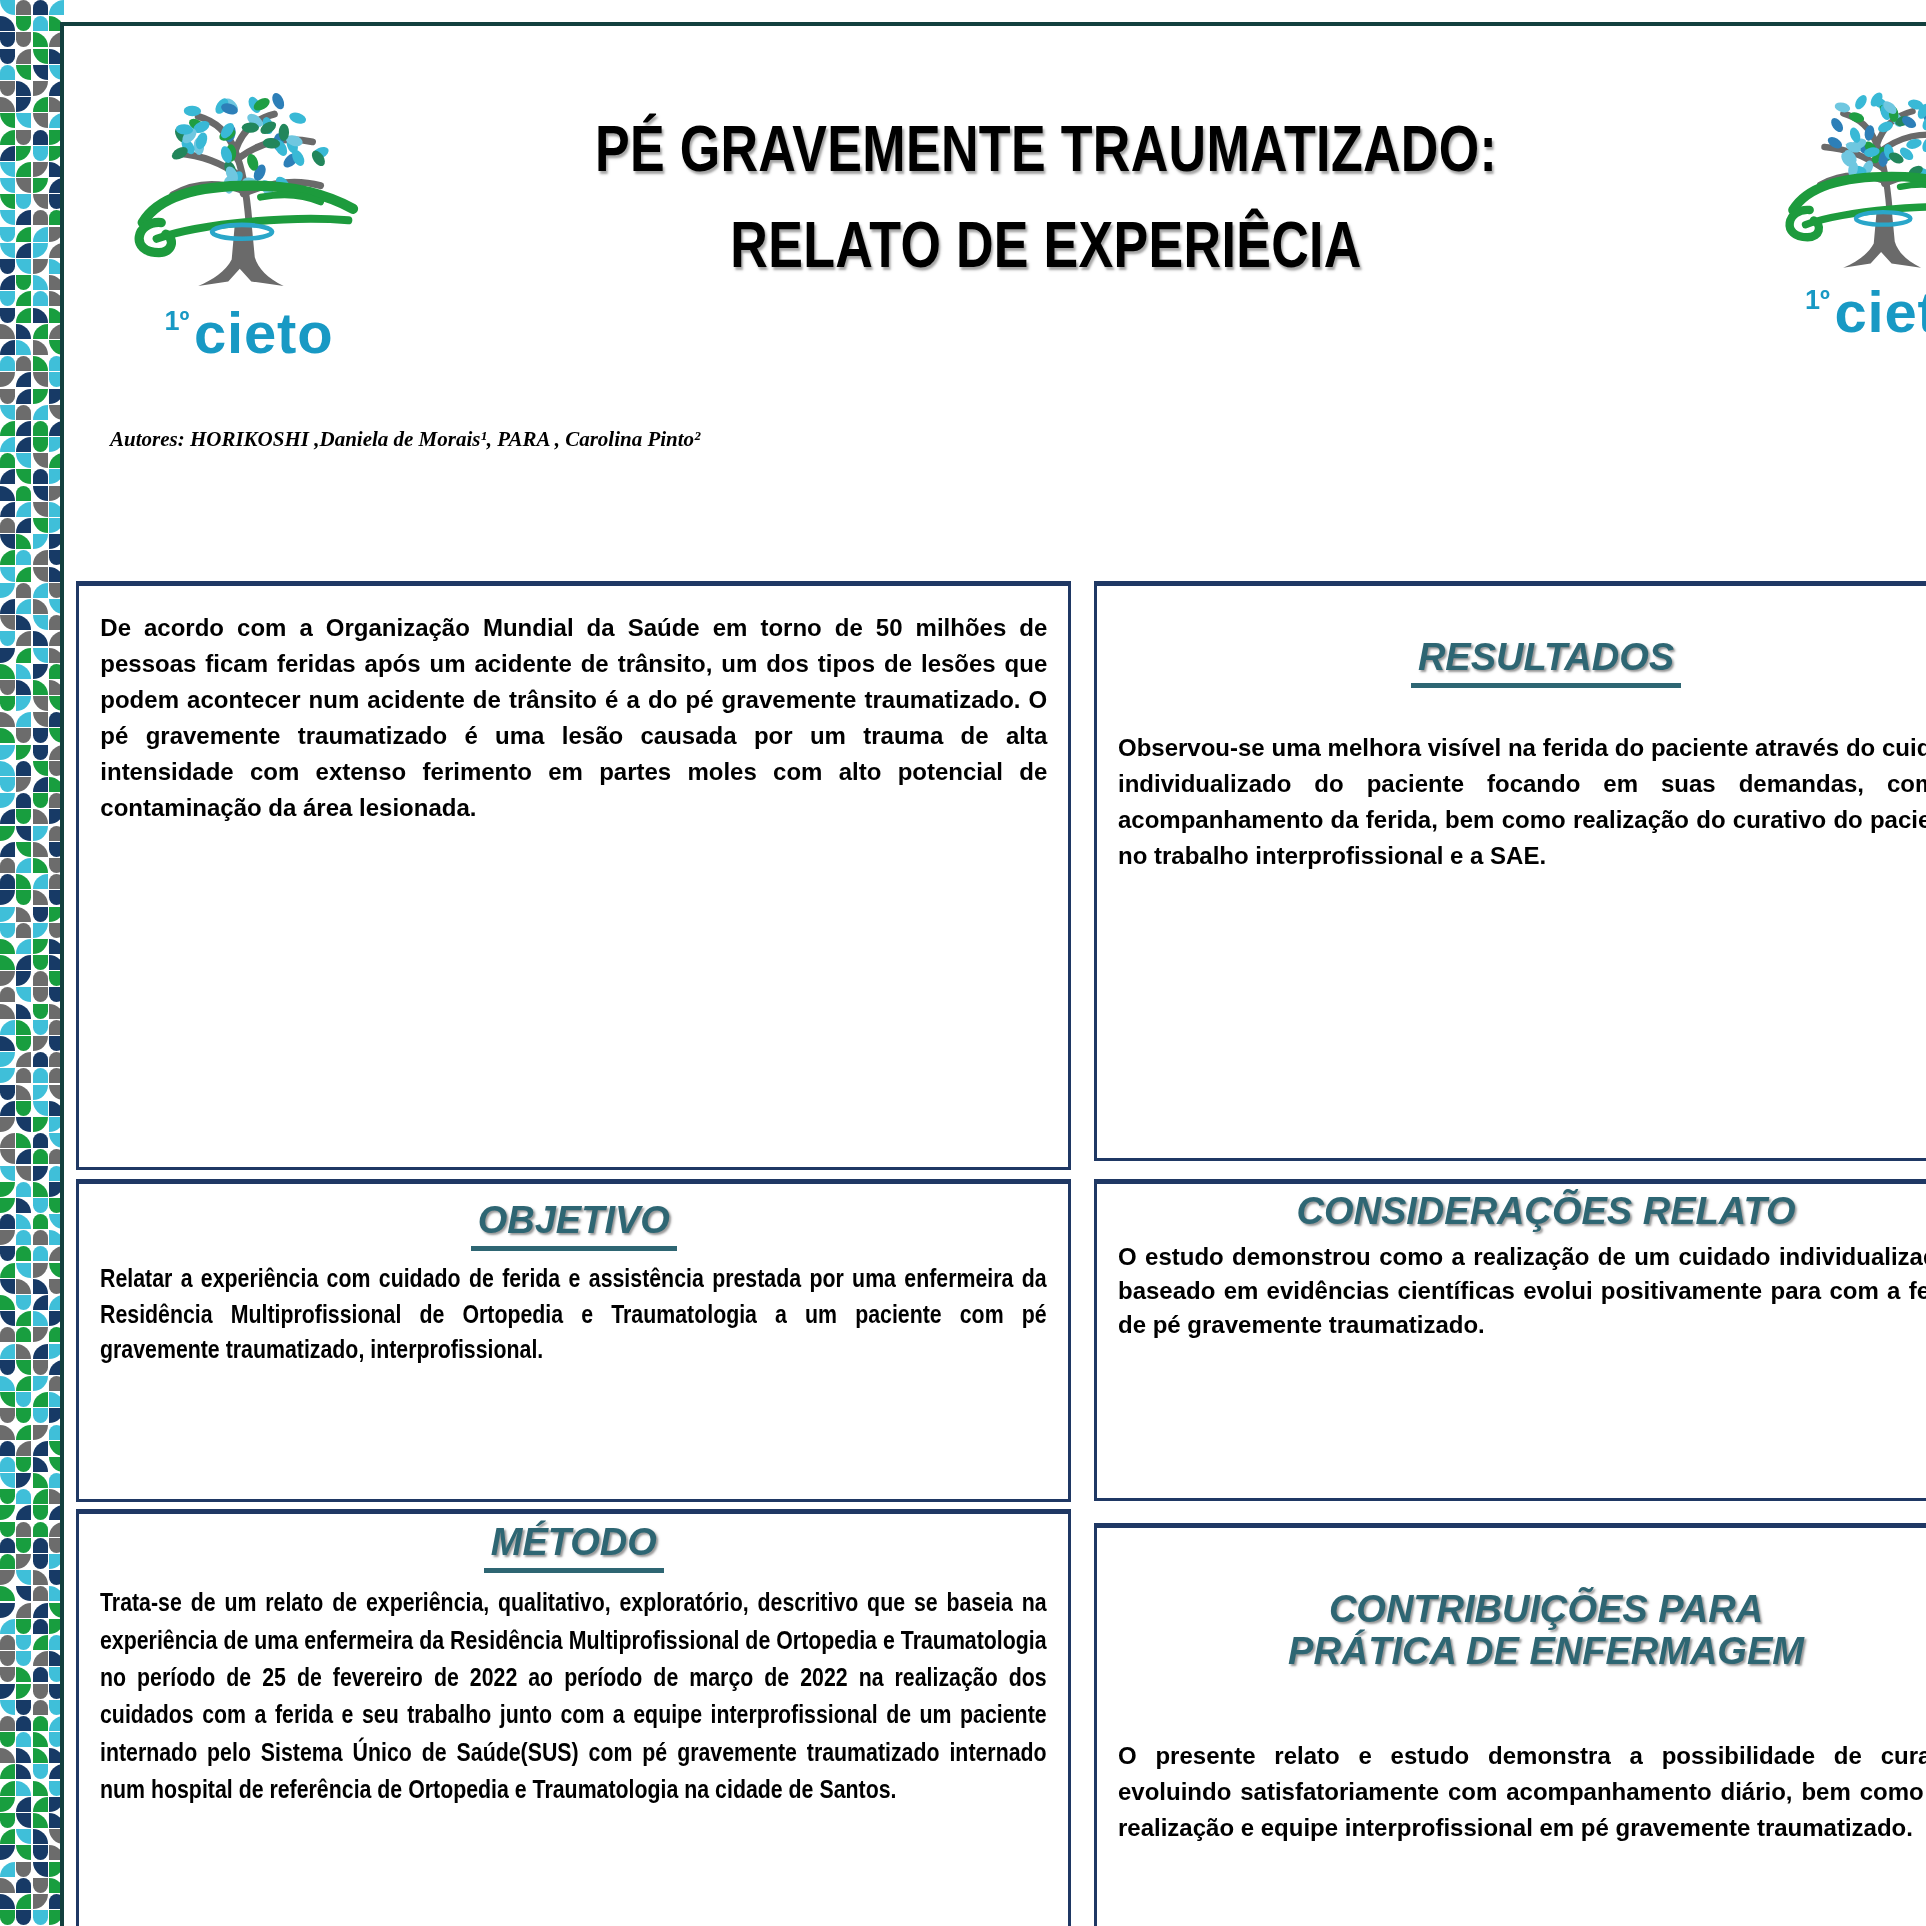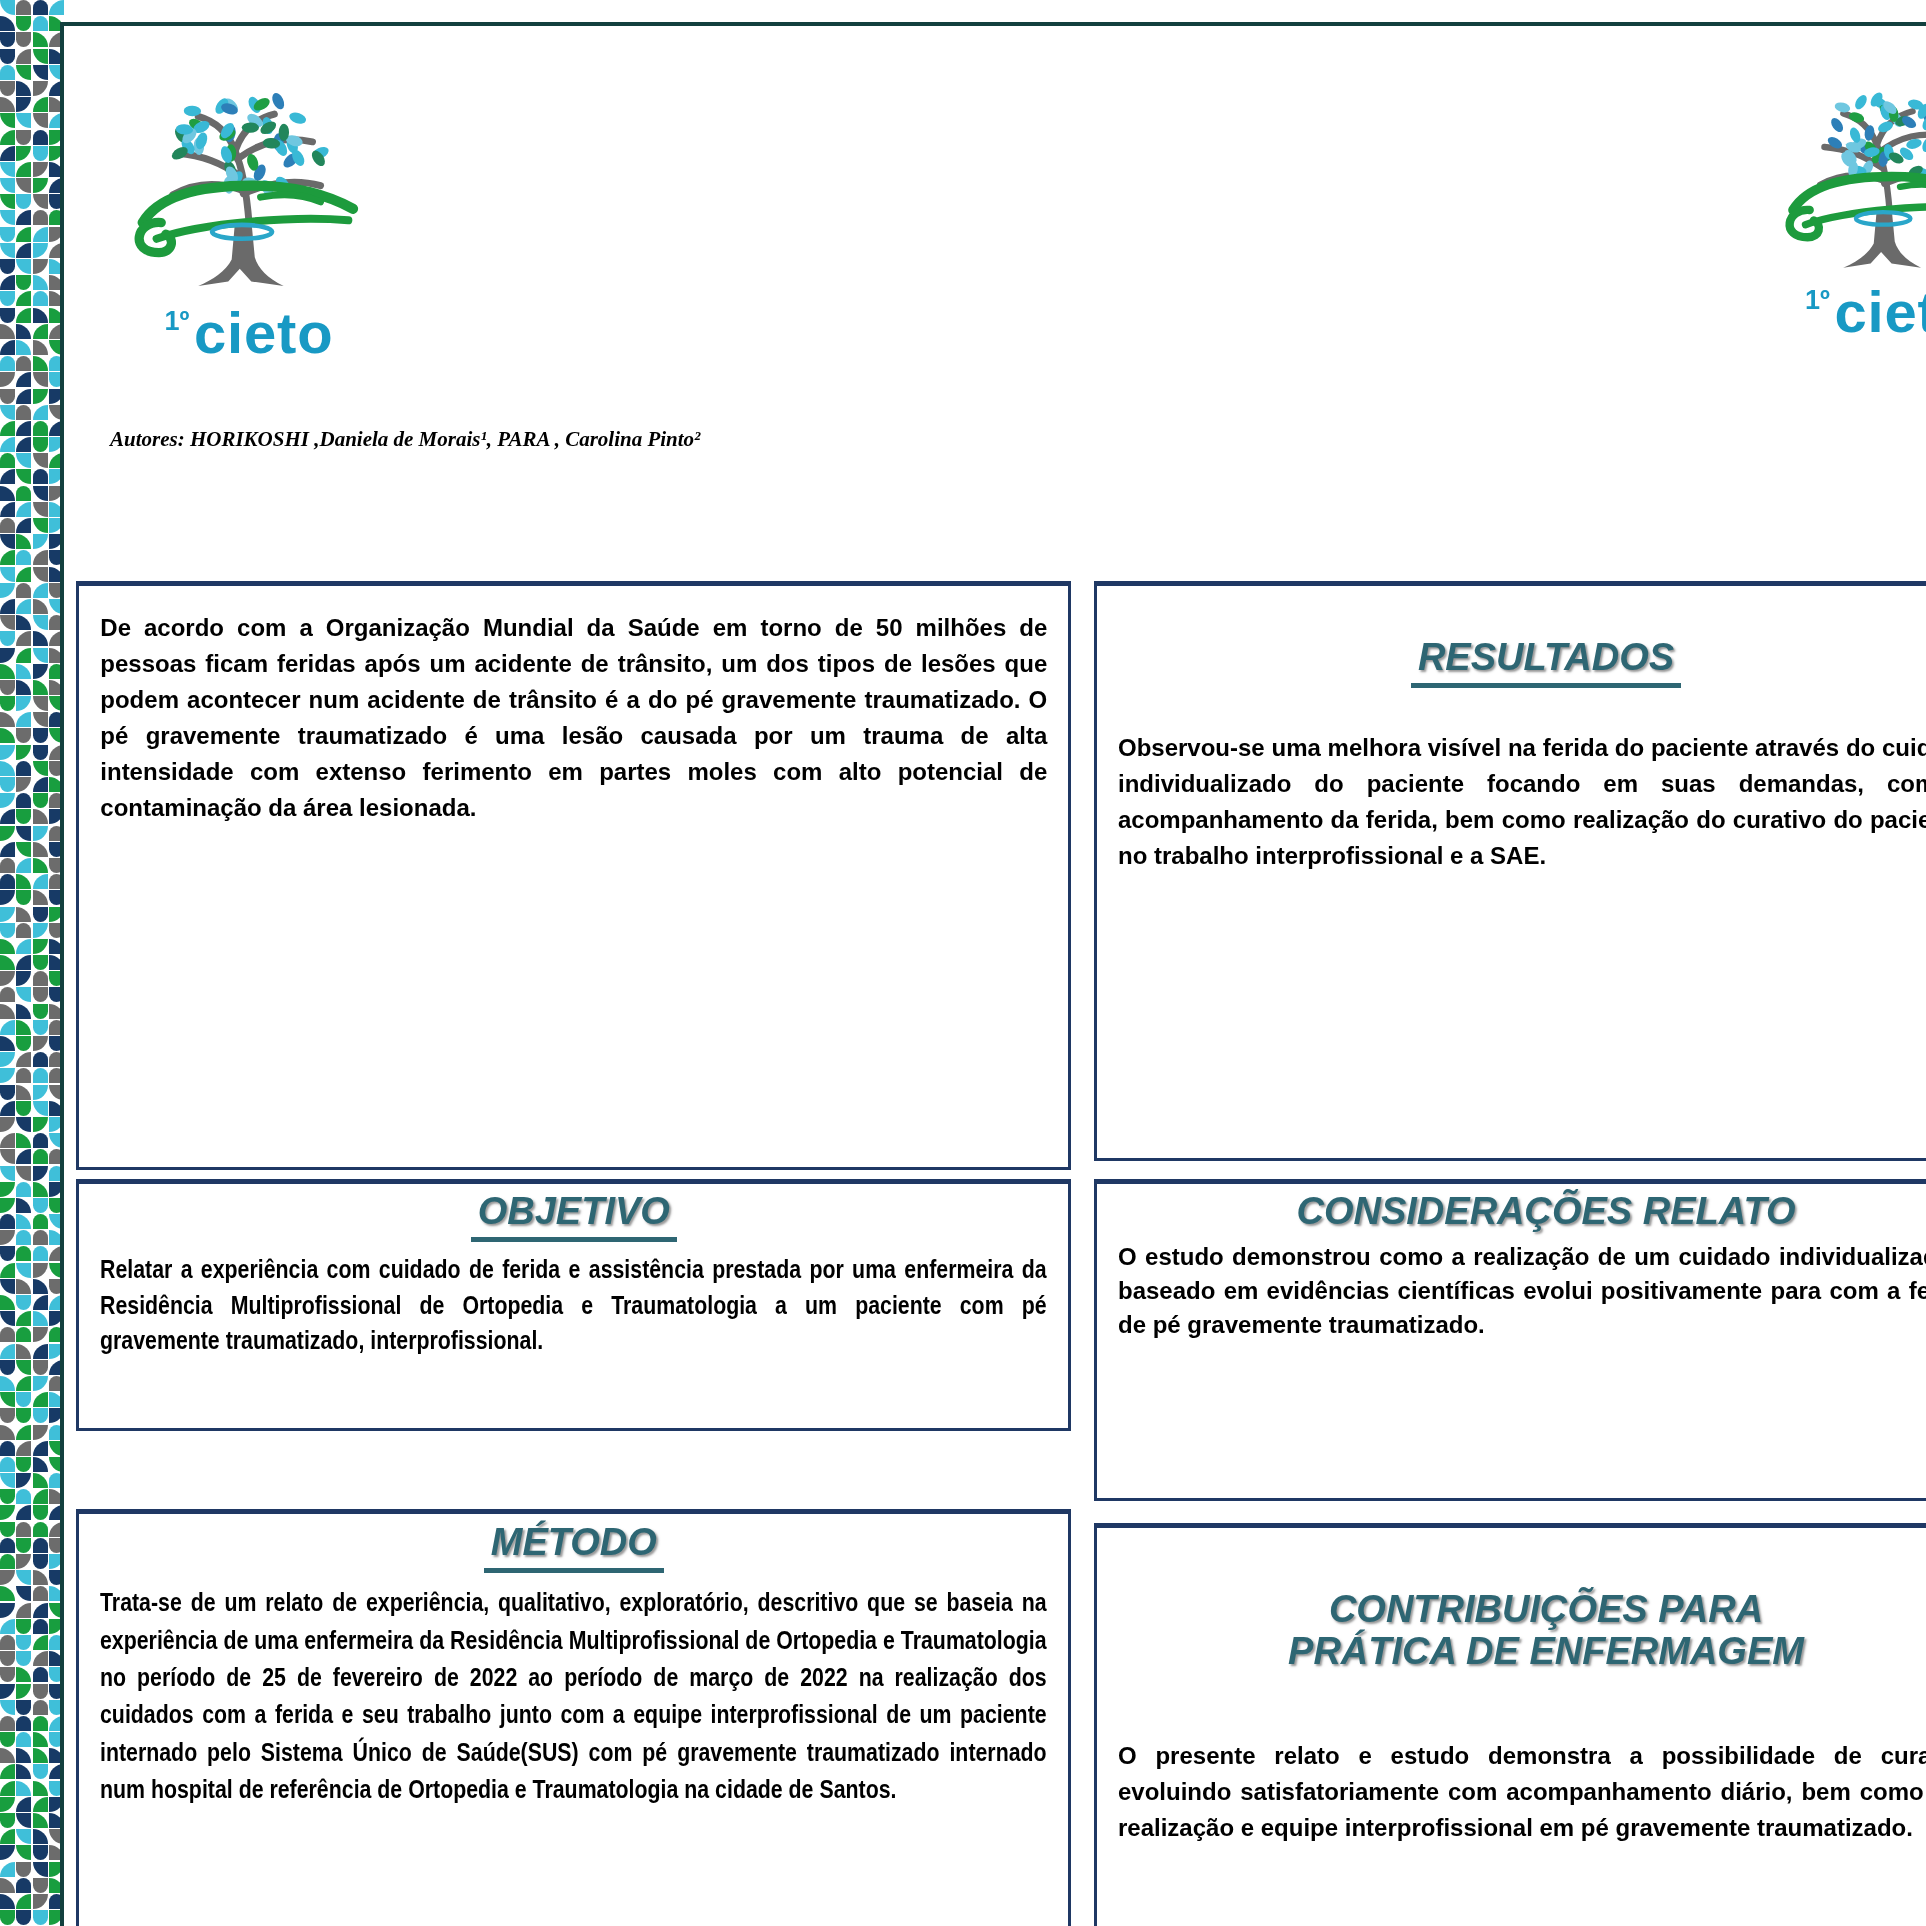--- a/index.html
+++ b/index.html
@@ -678,35 +678,39 @@
         </g>
         <ellipse cx="104" cy="128" rx="26" ry="6" fill="none" stroke="#2aa6c9" stroke-width="4"></ellipse>
       </svg>
     </span>
     <div class="cieto-wordmark">
       <span class="cieto-prefix">1º</span>
       <span class="cieto-name">cieto</span>
     </div>
   </div>
 
+  <div class="title-block">
+    <div class="title-line">PÉ GRAVEMENTE TRAUMATIZADO:</div>
+    <div class="title-line">RELATO DE EXPERIÊCIA</div>
+  </div>
 
   <div class="authors">Autores: HORIKOSHI ,Daniela de Morais¹, PARA , Carolina Pinto²</div>
 
   <div class="box" style="left:12.3px;top:555px;width:995px;height:589px;">
     <p class="box-body" style="margin-top:13px;">De acordo com a Organização Mundial da Saúde em torno de 50 milhões de pessoas ficam feridas após um acidente de trânsito, um dos tipos de lesões que podem acontecer num acidente de trânsito é a do pé gravemente traumatizado. O pé gravemente traumatizado é uma lesão causada por um trauma de alta intensidade com extenso ferimento em partes moles com alto potencial de contaminação da área lesionada.</p>
   </div>
 
   <div class="box" style="left:1030px;top:555px;width:904px;height:580px;">
     <div class="box-title mt-lg mb-lg">
       <span class="ul">RESULTADOS</span>
     </div>
     <p class="box-body">Observou-se uma melhora visível na ferida do paciente através do cuidado individualizado do paciente focando em suas demandas, com o acompanhamento da ferida, bem como realização do curativo do paciente, no trabalho interprofissional e a SAE.</p>
   </div>
 
-  <div class="box" style="left:12.3px;top:1153px;width:995px;height:252px;padding-top:7px;">
+  <div class="box" style="left:12.3px;top:1153px;width:995px;height:323px;padding-top:16px;">
     <div class="box-title">
       <span class="ul">OBJETIVO</span>
     </div>
     <p class="box-body cond" style="font-size:25.4px;line-height:1.4;margin-top:10px;">Relatar a experiência com cuidado de ferida e assistência prestada por uma enfermeira da Residência Multiprofissional de Ortopedia e Traumatologia a um paciente com pé gravemente traumatizado, interprofissional.</p>
   </div>
 
   <div class="box" style="left:1030px;top:1153px;width:904px;height:322px;padding-top:7px;">
     <div class="box-title">
       <span>CONSIDERAÇÕES RELATO</span>
     </div>

